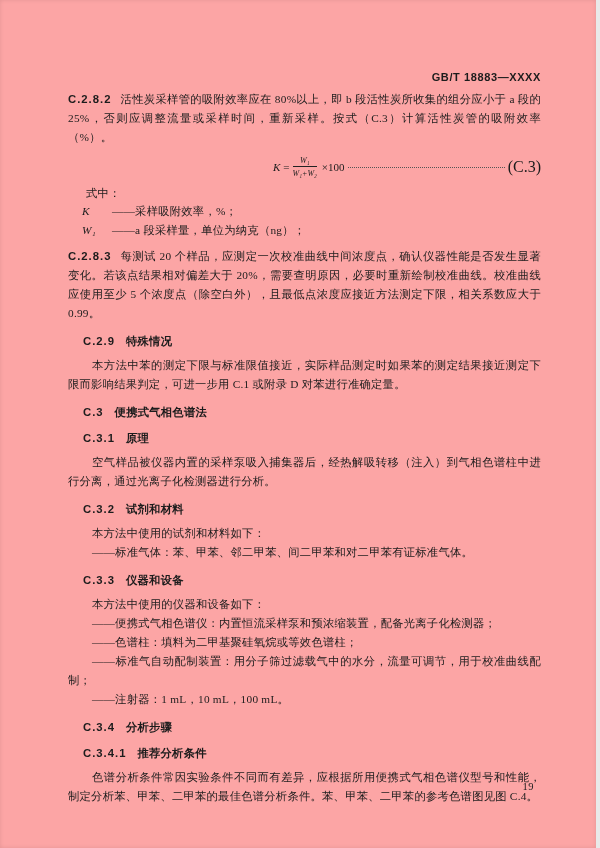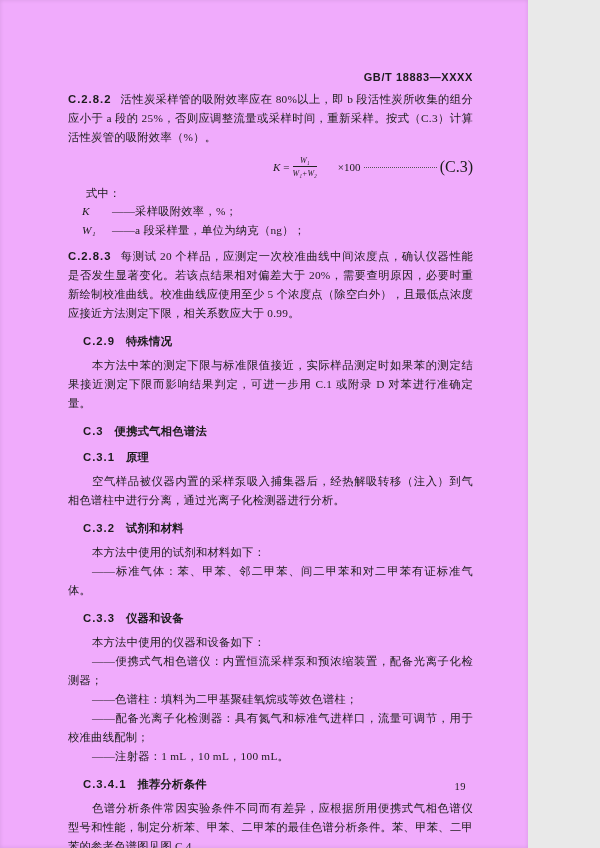--- a/index.html
+++ b/index.html
@@ -1,18 +1,18 @@
 <!DOCTYPE html>
 <html><head>
 <meta charset="utf-8">
 <style>
   html,body{margin:0;padding:0;}
   body{background:#e9e9e9;}
   .page{
-    position:relative;width:528px;height:848px;background:#f0abfc;
+    position:relative;width:596px;height:848px;background:#fca5a5;
     box-shadow:inset 0 0 4px rgba(0,0,0,0.10);
     font-family:"Liberation Serif","DejaVu Serif",serif;
     color:#1c1c1c;overflow:hidden;
   }
   .running-header{
     position:absolute;top:71px;right:55px;
     font-family:"Liberation Sans","DejaVu Sans",sans-serif;
     font-weight:bold;font-size:11px;letter-spacing:0.6px;
   }
   .content{position:absolute;top:90px;left:68px;right:55px;}
@@ -32,21 +32,21 @@
   }
   .f-spacer{width:205px;}
   .f-var{font-style:italic;}
   .f-eq{margin:0 3px;}
   .frac{
     display:inline-flex;flex-direction:column;text-align:center;
     font-size:8px;font-style:italic;line-height:1.15;
   }
   .fr-top{border-bottom:1px solid #222;padding:0 4px 1px 4px;}
   .fr-bot{padding-top:2px;}
-  .f-times{margin-left:21px;}
+  .f-times{margin-left:5px;}
   .leader{
     flex:1;align-self:center;height:0;
     border-bottom:1.6px dotted #555;margin:0 3px;
   }
   .f-label{font-size:16px;}
   .where-intro{margin:3px 0 1px 0;font-size:11.3px;text-indent:18px;letter-spacing:0.25px;}
   .def-row{display:flex;font-size:11.3px;line-height:19px;letter-spacing:0.25px;}
   .def-sym{margin-left:14px;width:30px;font-style:italic;flex:none;}
   .def-desc{flex:1;}
   .heading{
@@ -111,23 +111,24 @@
     <h4 class="heading"><span class="h-num">C.3.2</span><span>试剂和材料</span></h4>
 
     <p class="para indent tight">本方法中使用的试剂和材料如下：</p>
     <p class="para indent tight">——标准气体：苯、甲苯、邻二甲苯、间二甲苯和对二甲苯有证标准气体。</p>
 
     <h4 class="heading"><span class="h-num">C.3.3</span><span>仪器和设备</span></h4>
 
     <p class="para indent tight">本方法中使用的仪器和设备如下：</p>
     <p class="para indent tight">——便携式气相色谱仪：内置恒流采样泵和预浓缩装置，配备光离子化检测器；</p>
     <p class="para indent tight">——色谱柱：填料为二甲基聚硅氧烷或等效色谱柱；</p>
-    <p class="para indent tight">——配备光离子化检测器：具有氮气和标准气进样口，流量可调节，用于校准曲线配制；</p>
+    <p class="para indent tight">——标准气自动配制装置：用分子筛过滤载气中的水分，流量可调节，用于校准曲线配制；</p>
     <p class="para indent tight">——注射器：1 mL，10 mL，100 mL。</p>
 
+    <h4 class="heading"><span class="h-num">C.3.4</span><span>分析步骤</span></h4>
 
     <h4 class="heading"><span class="h-num">C.3.4.1</span><span>推荐分析条件</span></h4>
 
     <p class="para indent">色谱分析条件常因实验条件不同而有差异，应根据所用便携式气相色谱仪型号和性能，制定分析苯、甲苯、二甲苯的最佳色谱分析条件。苯、甲苯、二甲苯的参考色谱图见图 C.4。</p>
 
   </div>
 
   <div class="page-number">19</div>
 
 </div>

